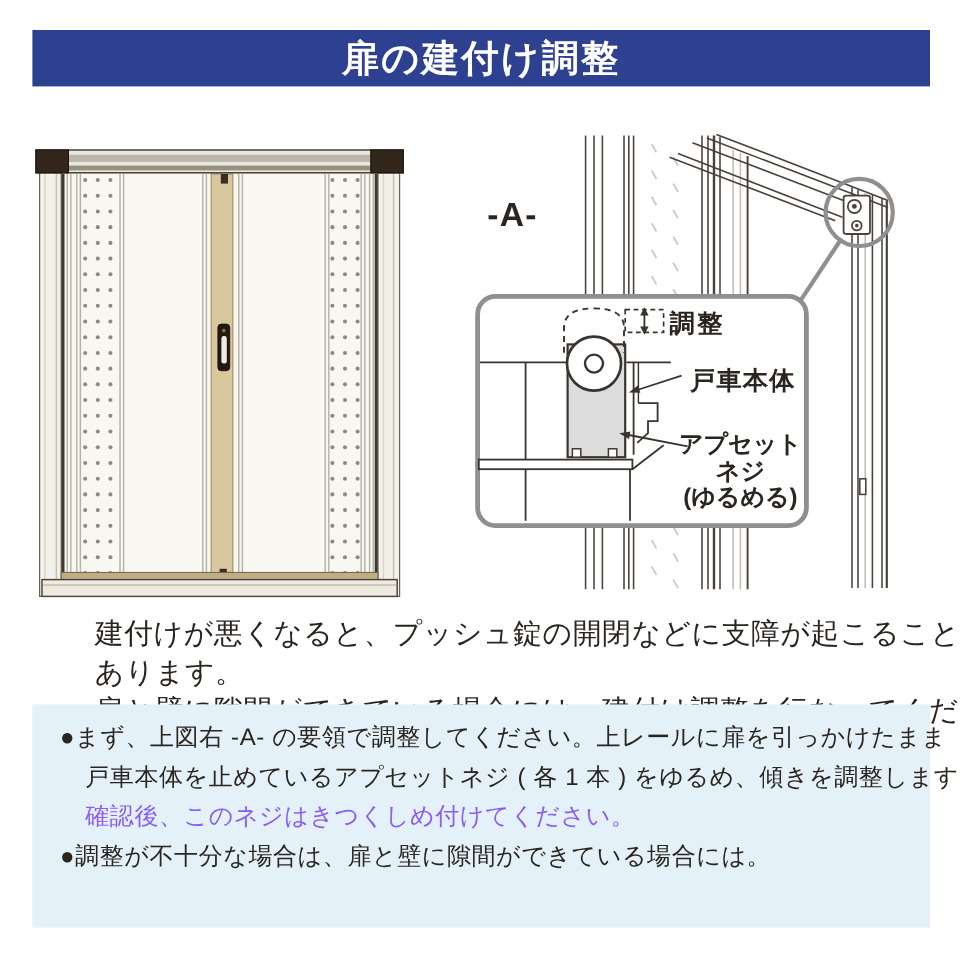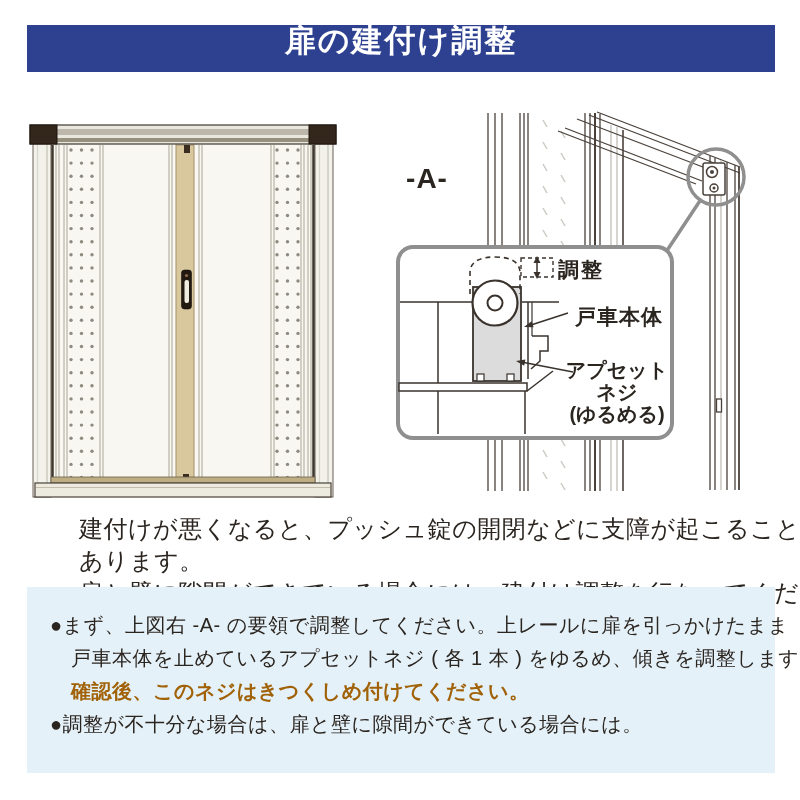--- a/index.html
+++ b/index.html
@@ -2,38 +2,38 @@
 <html><head>
 <meta charset="utf-8">
 <style>
   html,body{margin:0;padding:0;background:#fff;}
   .page{
     position:relative;width:800px;height:800px;background:#ffffff;overflow:hidden;
     font-family:"Liberation Sans","DejaVu Sans",sans-serif;color:#2b2520;
   }
   .title-bar{
     position:absolute;left:27px;top:25px;width:748px;height:47px;
-    background:#2e4191;display:flex;justify-content:center;
+    background:#2e4191;display:flex;align-items:center;justify-content:center;
   }
   .title-bar h1{
     margin:0;color:#ffffff;font-size:31px;font-weight:bold;letter-spacing:2px;line-height:1;
   }
   .fig{position:absolute;left:0;top:0;}
   .intro{
     position:absolute;left:31px;top:513px;width:750px;
     font-size:24px;line-height:32px;letter-spacing:0.5px;margin-left:48px;
   }
   .note-box{
     position:absolute;left:27px;top:587px;width:748px;height:186px;
-    background:#e4f1f8;box-sizing:border-box;padding:22px 0 0 23px;
+    background:#e4f1f8;box-sizing:border-box;padding:12px 0 0 23px;
     font-size:20px;line-height:33px;letter-spacing:0.5px;
   }
   .note-line{white-space:nowrap;}
   .note-line.indent{padding-left:21px;}
-  .note-line.warn{color:#a16207;font-weight:bold;}
+  .note-line.warn{color:#8b5cf6;}
   svg text{
     font-family:"Liberation Sans","DejaVu Sans",sans-serif;
     fill:#2b2520;font-weight:bold;
   }
 </style>
 </head>
 <body>
 
 <div class="page">
 

